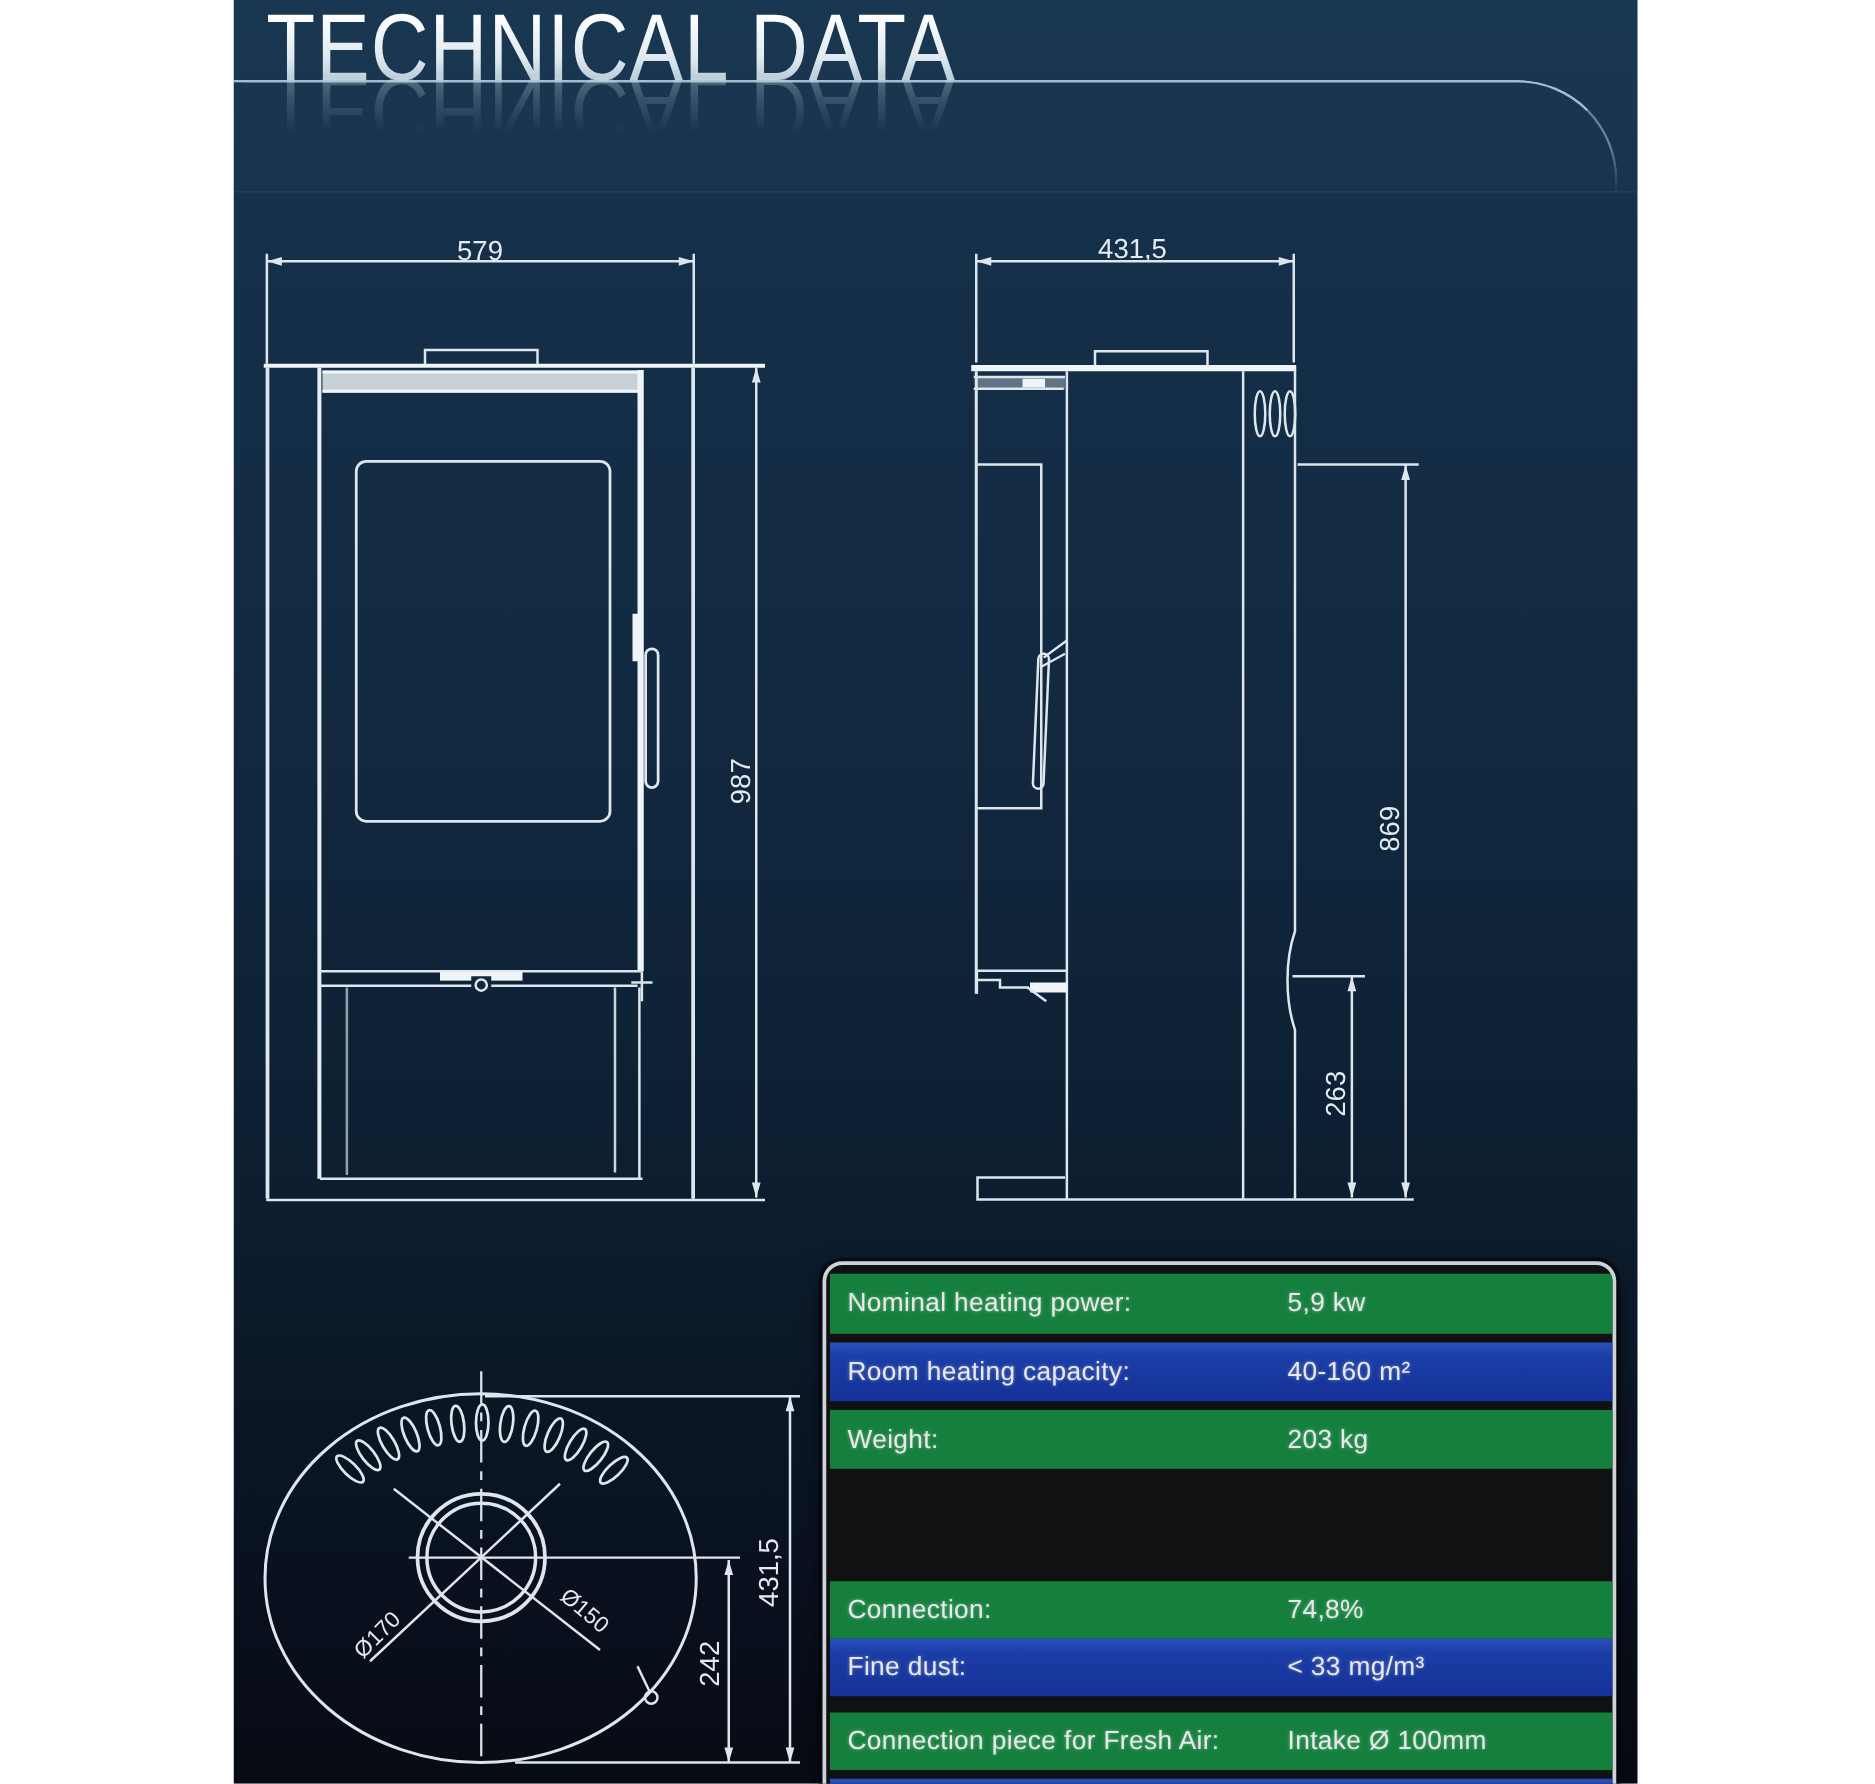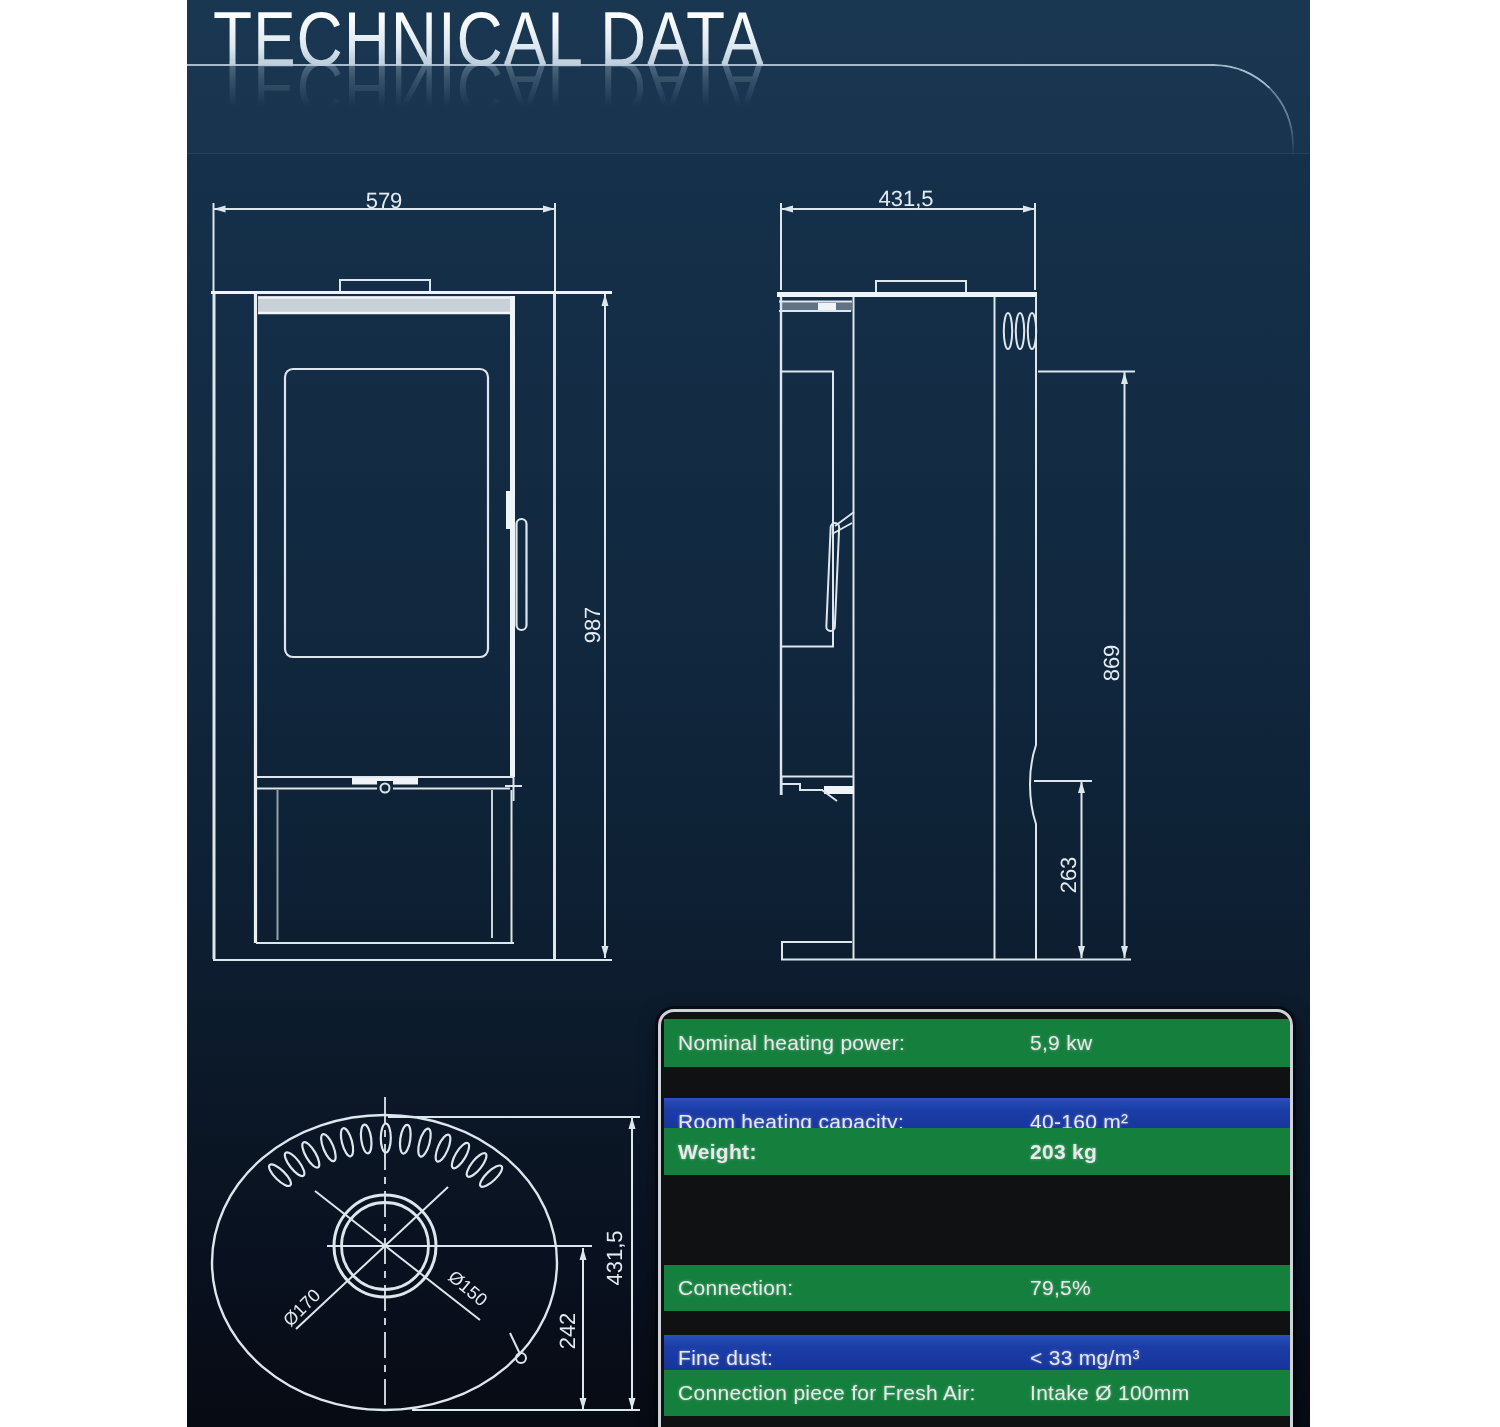--- a/index.html
+++ b/index.html
@@ -30,21 +30,21 @@
   
   #tbl{position:absolute;left:658px;top:1009px;width:635px;height:470px;
     background:#101113;border:3px solid #cdd3d8;border-radius:16px;
     box-shadow:0 0 0 3px rgba(4,6,10,0.65), 0 4px 18px rgba(0,0,0,0.55);
     box-sizing:border-box;overflow:hidden;}
   .row{position:absolute;left:3px;width:626px;color:#e9e9e9;font-size:21px;
     letter-spacing:0.3px;text-shadow:0 0 3px rgba(240,245,255,0.45);}
   .row .lab{position:absolute;left:14px;top:0;}
   .row .val{position:absolute;left:366px;top:0;white-space:nowrap;}
   .dark{background:#15803d;}
-  .blue{background:linear-gradient(180deg,#2950bc 0%,#1b3da6 25%,#143197 100%);margin-top:24px;}
+  .blue{background:linear-gradient(180deg,#2950bc 0%,#1b3da6 25%,#143197 100%);}
 </style>
 </head>
 <body>
 
 <div id="panel"></div>
 
 <div id="topband"></div>
 
 <div id="swoosh"></div>
 
@@ -241,29 +241,29 @@
   <div class="row dark" style="top:7px;height:48px;line-height:48px;">
     <span class="lab">Nominal heating power:</span>
       <span class="val">5,9 kw</span>
     </div>
 
   <div class="row blue" style="top:62px;height:47px;line-height:47px;">
     <span class="lab">Room heating capacity:</span>
       <span class="val">40-160 m²</span>
     </div>
 
-  <div class="row dark" style="top:116px;height:47px;line-height:47px;font-weight:bold;">
+  <div class="row dark" style="top:116px;height:47px;line-height:47px;">
     <span class="lab">Weight:</span>
       <span class="val">203 kg</span>
     </div>
 
 
   <div class="row dark" style="top:253px;height:46px;line-height:46px;">
     <span class="lab">Connection:</span>
-      <span class="val">79,5%</span>
+      <span class="val">74,8%</span>
     </div>
 
   <div class="row blue" style="top:299px;height:46px;line-height:46px;">
     <span class="lab">Fine dust:</span>
       <span class="val">&lt; 33 mg/m³</span>
     </div>
 
   <div class="row dark" style="top:358px;height:46px;line-height:46px;">
     <span class="lab">Connection piece for Fresh Air:</span>
       <span class="val">Intake Ø 100mm</span>

